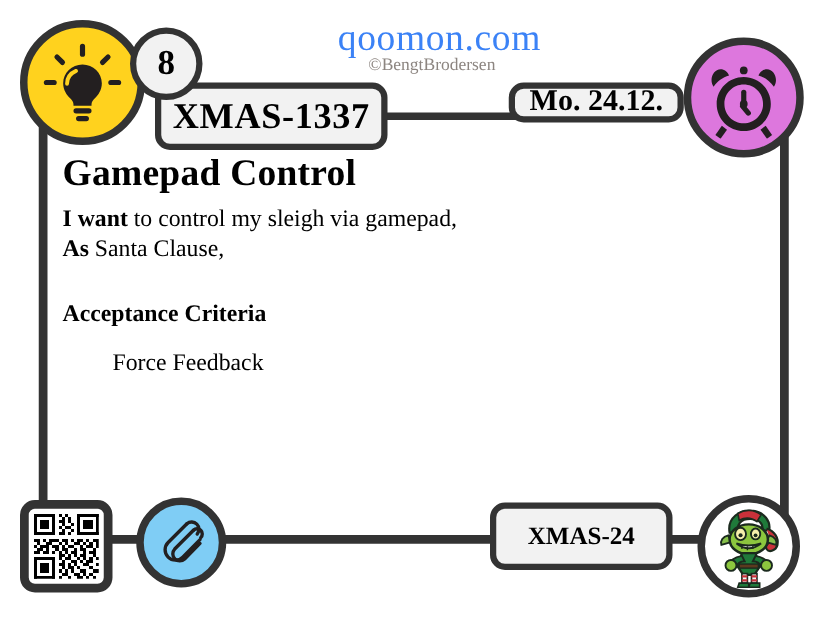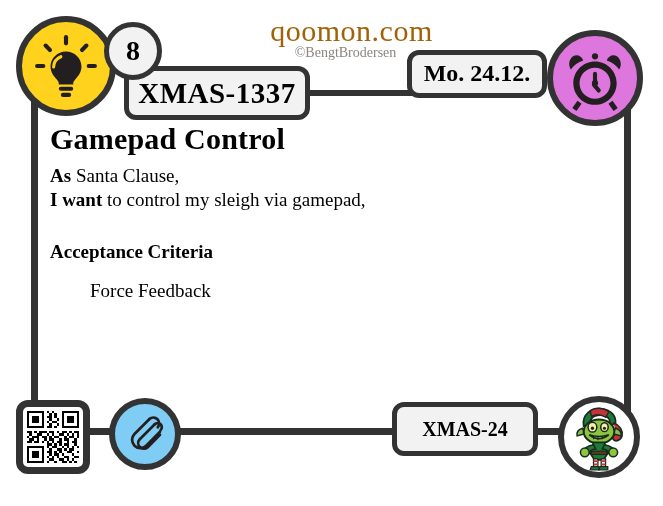--- a/index.html
+++ b/index.html
@@ -34,21 +34,21 @@
     flex-direction: column;
     align-items: center;
     justify-content: center;
     font-weight: bold;
     color: #000000;
     text-align: center;
     line-height: 1.05;
     z-index: 6;
   }
   #tag-id     { left: 124px; top: 66px;  width: 186px; height: 54px; font-size: 29px; letter-spacing: .5px; }
-  #tag-date   { left: 407px; top: 50px;  width: 140px; height: 48px; font-size: 24px; }
+  #tag-date   { left: 407px; top: 66px;  width: 140px; height: 32px; font-size: 24px; }
   #tag-epic   { left: 392px; top: 402px; width: 146px; height: 54px; font-size: 20px; }
   #tag-epic .l1 { display:block; }
   #tag-epic .l2 { display:block; }
 
   
   .circ {
     position: absolute;
     border-radius: 50%;
     border: 6px solid #333333;
     display: flex;
@@ -90,21 +90,21 @@
   
   #watermark {
     position: absolute;
     left: 0; right: 0; top: 14px;
     text-align: center;
     z-index: 3;
     pointer-events: none;
   }
   #watermark .wm-main {
     font-size: 30px;
-    color: #a16207;
+    color: #3b82f6;
     letter-spacing: .5px;
     display: block;
     padding-left: 40px;
   }
   #watermark .wm-sub {
     font-size: 14px;
     color: #8c8580;
     display: block;
     margin-top: -3px;
     margin-left: 28px;
@@ -192,24 +192,24 @@
         <path d="M15 54l-5 7 4 3 5-7z"></path>
         <path d="M49 54l5 7-4 3-5-7z"></path>
       </g>
     </svg>
   </div>
 
   <div id="body">
     <div id="story-title">Gamepad Control</div>
 
     <div class="story-line">
-      <b>As</b><span> Santa Clause,</span>
+      <b>I want</b><span> to control my sleigh via gamepad,</span>
     </div>
     <div class="story-line">
-      <b>I want</b><span> to control my sleigh via gamepad,</span>
+      <b>As</b><span> Santa Clause,</span>
     </div>
 
     <div id="ac-heading">Acceptance Criteria</div>
     <ul id="ac-list">
       <li>Force Feedback</li>
     </ul>
   </div>
 
   <div id="icon-qr">
     <svg viewBox="0 0 21 21" shape-rendering="crispEdges" aria-hidden="true">

